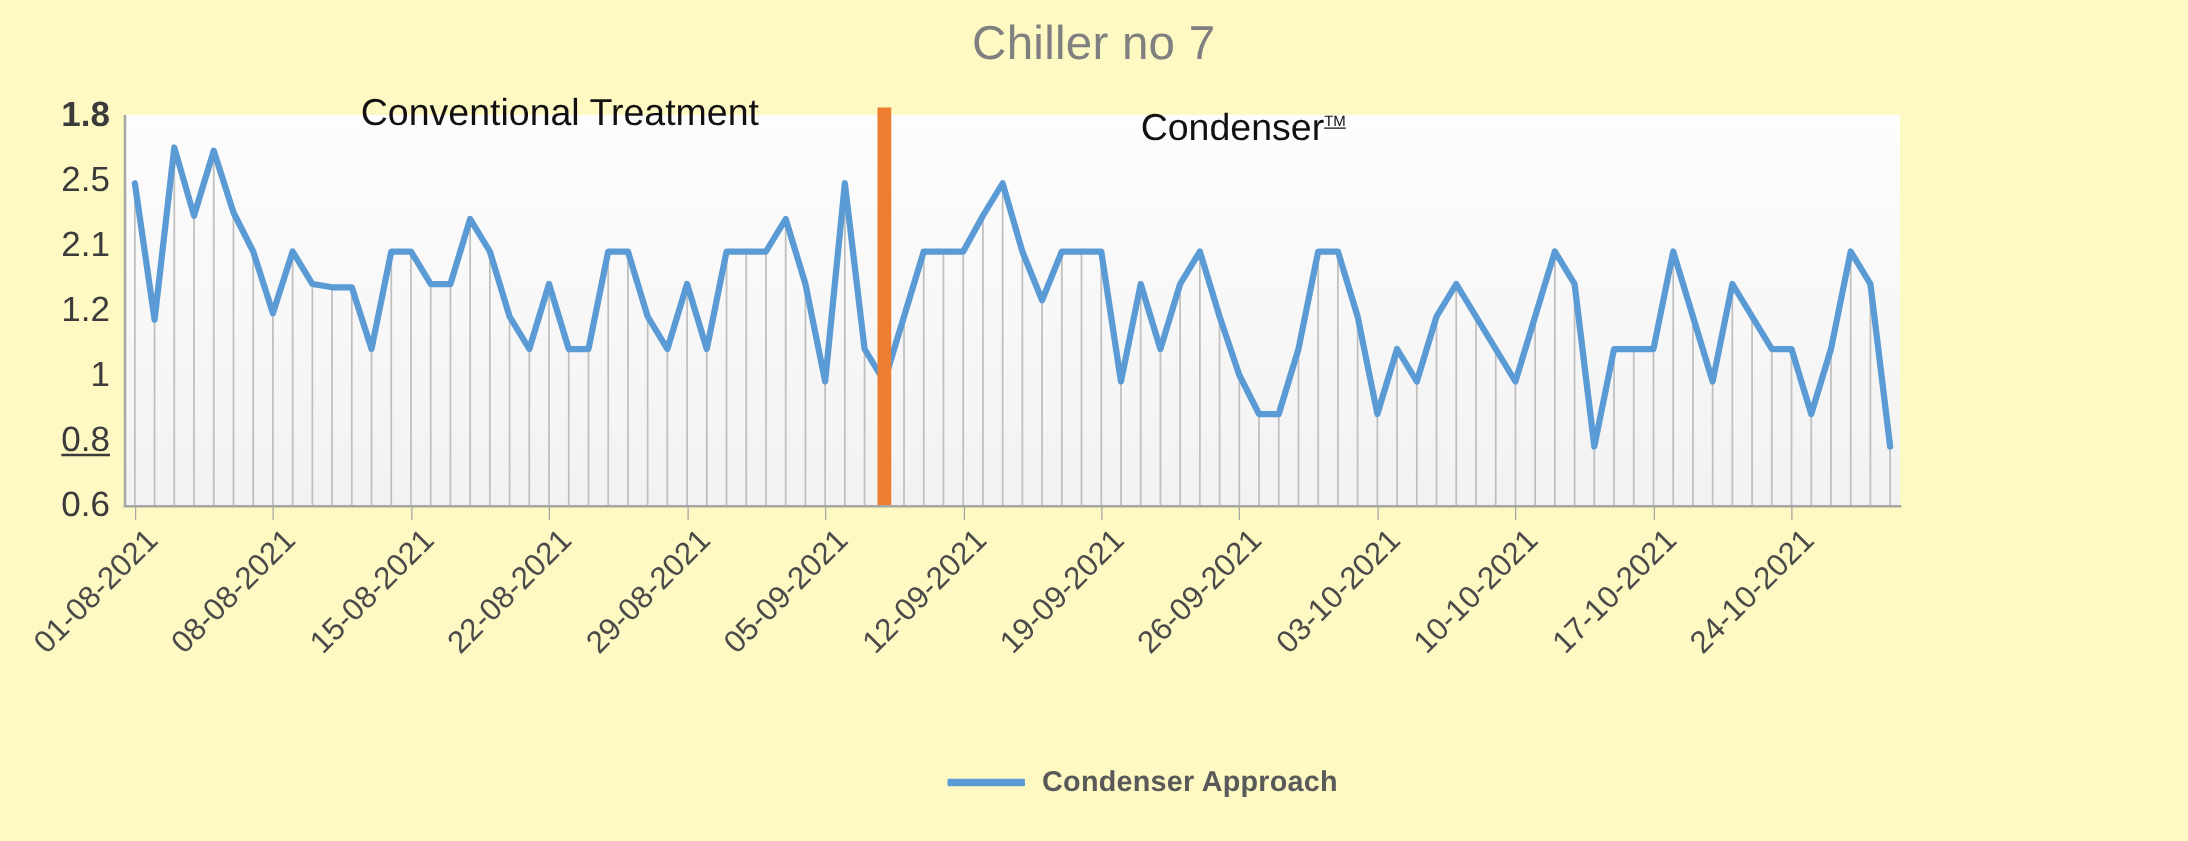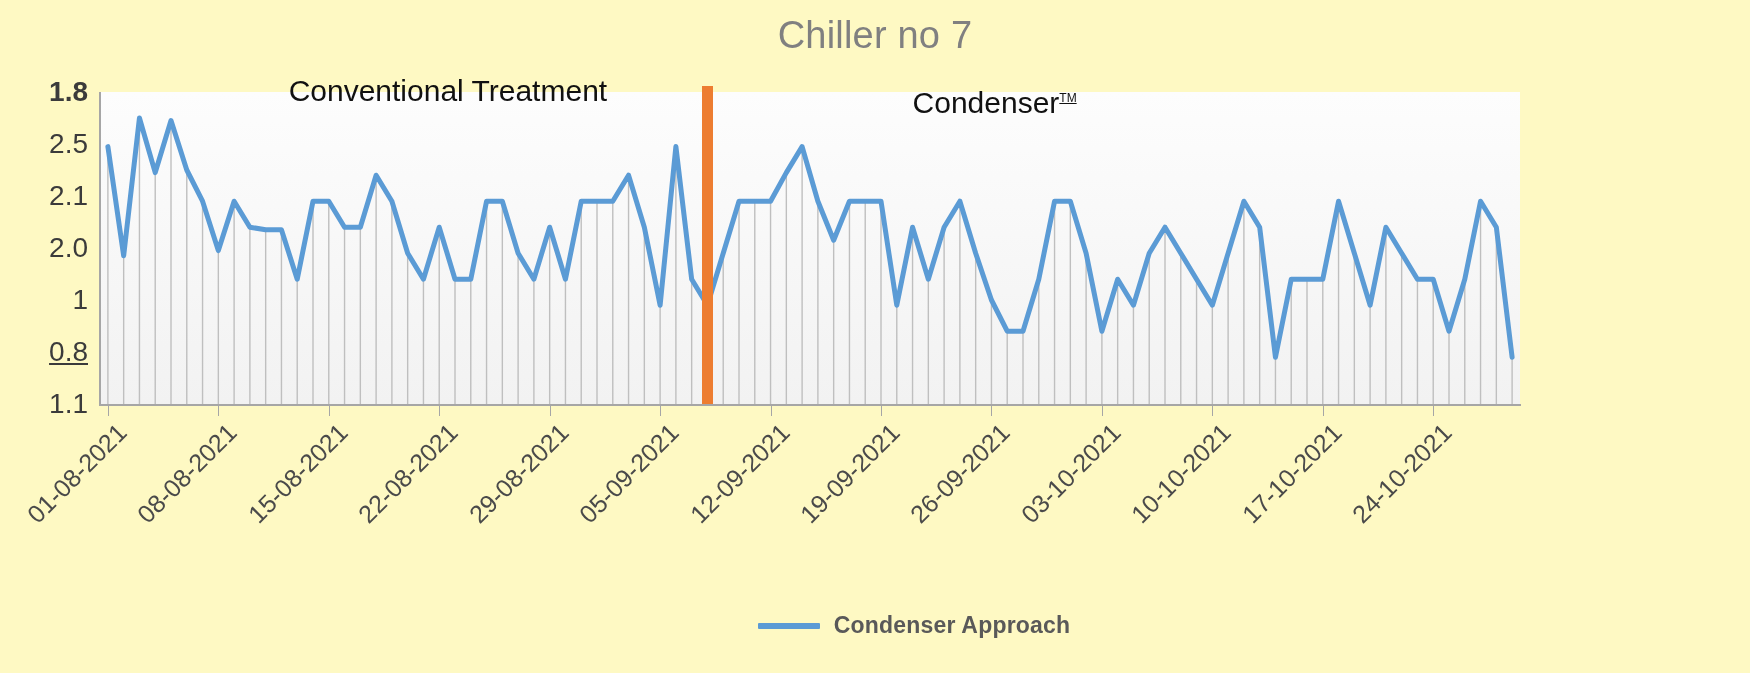--- a/index.html
+++ b/index.html
@@ -56,24 +56,24 @@
 <body>
 
 <div class="chart-root">
 
   <div class="chart-title">Chiller no 7</div>
 
   <div class="y-labels-wrap">
       <div class="y-tick-label" style="top: 92px; font-weight: bold;">1.8</div>
       <div class="y-tick-label" style="top: 144px;">2.5</div>
       <div class="y-tick-label" style="top: 196px;">2.1</div>
-      <div class="y-tick-label" style="top: 248px;">2.0</div>
+      <div class="y-tick-label" style="top: 248px;">1.2</div>
       <div class="y-tick-label" style="top: 300px;">1</div>
       <div class="y-tick-label" style="top: 352px; text-decoration: underline;">0.8</div>
-      <div class="y-tick-label" style="top: 404px;">1.1</div>
+      <div class="y-tick-label" style="top: 404px;">0.6</div>
     </div>
 
   <div class="plot-area">
     <div class="plot-bg"></div>
     <svg class="plot-svg" viewBox="0 0 1420 312" preserveAspectRatio="none">
       <g id="droplines">
           <line x1="7.888888888888889" x2="7.888888888888889" y1="54.60000000000002" y2="312" stroke="#bfbfbf" stroke-width="1.4"></line>
           <line x1="23.666666666666668" x2="23.666666666666668" y1="163.80000000000004" y2="312" stroke="#bfbfbf" stroke-width="1.4"></line>
           <line x1="39.44444444444444" x2="39.44444444444444" y1="26" y2="312" stroke="#bfbfbf" stroke-width="1.4"></line>
           <line x1="55.22222222222223" x2="55.22222222222223" y1="80.60000000000002" y2="312" stroke="#bfbfbf" stroke-width="1.4"></line>

